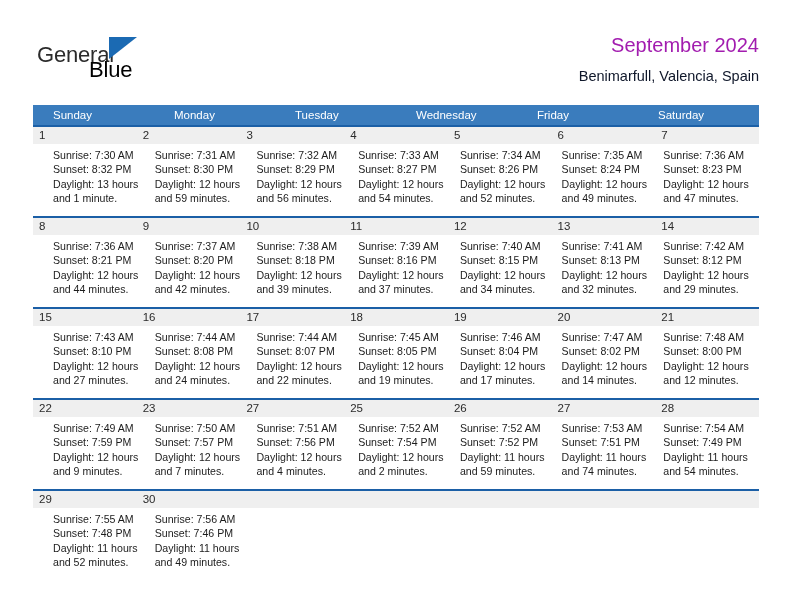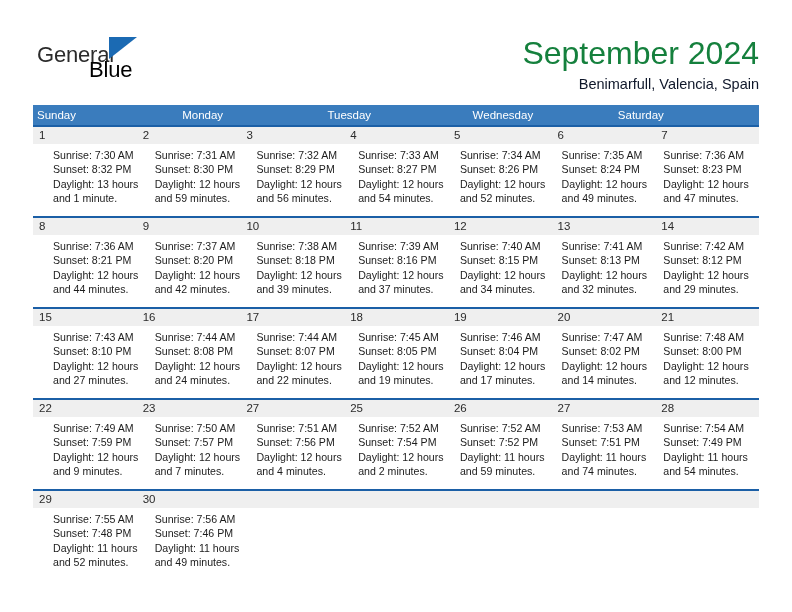--- a/index.html
+++ b/index.html
@@ -63,25 +63,24 @@
     color: #000000;
     line-height: 26px;
   }
   .titles {
     position: absolute;
     right: 0;
     top: 0;
     text-align: right;
   }
   .cal-title {
-    font-size: 32px;
-    color: #15803d;
+    font-size: 20px;
+    color: #a21caf;
     line-height: 34px;
     white-space: nowrap;
-    margin-top: 8px;
   }
   .cal-sub {
     margin-top: 5px;
     font-size: 14.5px;
     color: #0f172a;
     line-height: 18px;
     white-space: nowrap;
   }
 
   
@@ -95,21 +94,21 @@
     display: flex;
     background: #3a7cbd;
     height: 20px;
     align-items: center;
   }
   .weekday {
     flex: 1 1 0;
     min-width: 0;
     color: #ffffff;
     font-size: 11.5px;
-    padding-left: 4px;
+    padding-left: 20px;
     box-sizing: border-box;
     line-height: 20px;
     white-space: nowrap;
   }
   .week {
     border-top: 2px solid #1b5fa6;
     position: relative;
   }
   .week:first-of-type {
     border-top: none;
@@ -172,20 +171,21 @@
 
   </div>
 
   <div class="grid">
 
     <div class="weekdays">
       <div class="weekday">Sunday</div>
       <div class="weekday">Monday</div>
       <div class="weekday">Tuesday</div>
       <div class="weekday">Wednesday</div>
+      <div class="weekday">Friday</div>
       <div class="weekday">Saturday</div>
     </div>
 
     <div class="week">
       <div class="week-numbers">
         <div class="num-cell">1</div>
         <div class="num-cell">2</div>
         <div class="num-cell">3</div>
         <div class="num-cell">4</div>
         <div class="num-cell">5</div>

